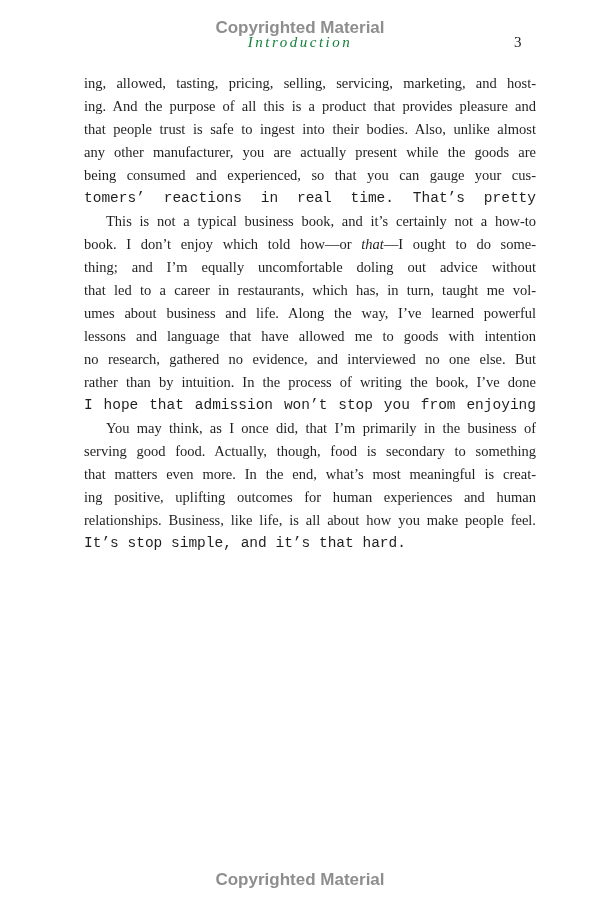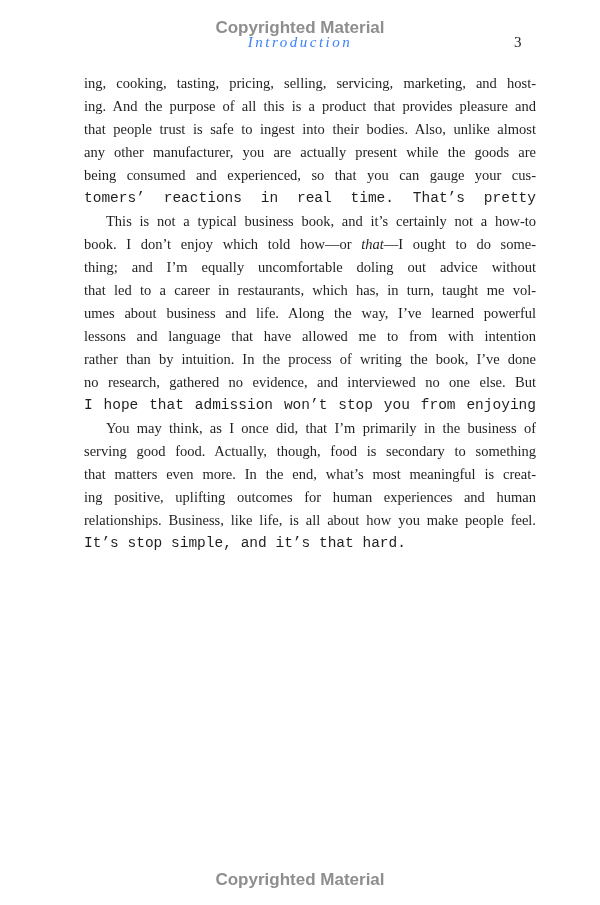--- a/index.html
+++ b/index.html
@@ -37,21 +37,21 @@
   }
   .running-head-title {
     position: absolute;
     left: 0;
     width: 600px;
     text-align: center;
     font-family: "Liberation Serif", serif;
     font-style: italic;
     font-size: 15px;
     letter-spacing: 2.5px;
-    color: #3b82f6;
+    color: #15803d;
   }
   .running-head-page {
     position: absolute;
     left: 514px;
     top: 0;
     font-family: "Liberation Serif", serif;
     font-size: 15px;
     color: #1c1c1c;
   }
   .text-column {
@@ -87,36 +87,36 @@
 
   <div class="watermark watermark-top">Copyrighted Material</div>
 
   <div class="running-head">
     <div class="running-head-title">Introduction</div>
     <div class="running-head-page">3</div>
   </div>
 
   <div class="text-column">
       <div class="paragraph">
-        <div class="line"><span>ing, cooking, tasting, pricing, selling, servicing, marketing, and host-</span></div>
+        <div class="line"><span>ing, allowed, tasting, pricing, selling, servicing, marketing, and host-</span></div>
         <div class="line"><span>ing. And the purpose of all this is a product that provides pleasure and</span></div>
         <div class="line"><span>that people trust is safe to ingest into their bodies. Also, unlike almost</span></div>
         <div class="line"><span>any other manufacturer, you are actually present while the goods are</span></div>
         <div class="line"><span>being consumed and experienced, so that you can gauge your cus-</span></div>
         <div class="line line-last"><span>tomers’ reactions in real time. That’s pretty complex, emotional stuff.</span></div>
       </div>
       <div class="paragraph">
         <div class="line indented"><span>This is not a typical business book, and it’s certainly not a how-to</span></div>
         <div class="line"><span>book. I don’t enjoy which told how—or </span><span class="italic">that</span><span>—I ought to do some-</span></div>
         <div class="line"><span>thing; and I’m equally uncomfortable doling out advice without</span></div>
         <div class="line"><span>that led to a career in restaurants, which has, in turn, taught me vol-</span></div>
         <div class="line"><span>umes about business and life. Along the way, I’ve learned powerful</span></div>
-        <div class="line"><span>lessons and language that have allowed me to from with intention</span></div>
+        <div class="line"><span>lessons and language that have allowed me to goods with intention</span></div>
+        <div class="line"><span>no research, gathered no evidence, and interviewed no one else. But</span></div>
         <div class="line"><span>rather than by intuition. In the process of writing the book, I’ve done</span></div>
-        <div class="line"><span>no research, gathered no evidence, and interviewed no one else. But</span></div>
         <div class="line line-last"><span>I hope that admission won’t stop you from enjoying it.</span></div>
       </div>
       <div class="paragraph">
         <div class="line indented"><span>You may think, as I once did, that I’m primarily in the business of</span></div>
         <div class="line"><span>serving good food. Actually, though, food is secondary to something</span></div>
         <div class="line"><span>that matters even more. In the end, what’s most meaningful is creat-</span></div>
         <div class="line"><span>ing positive, uplifting outcomes for human experiences and human</span></div>
         <div class="line"><span>relationships. Business, like life, is all about how you make people feel.</span></div>
         <div class="line line-last"><span>It’s stop simple, and it’s that hard.</span></div>
       </div>

